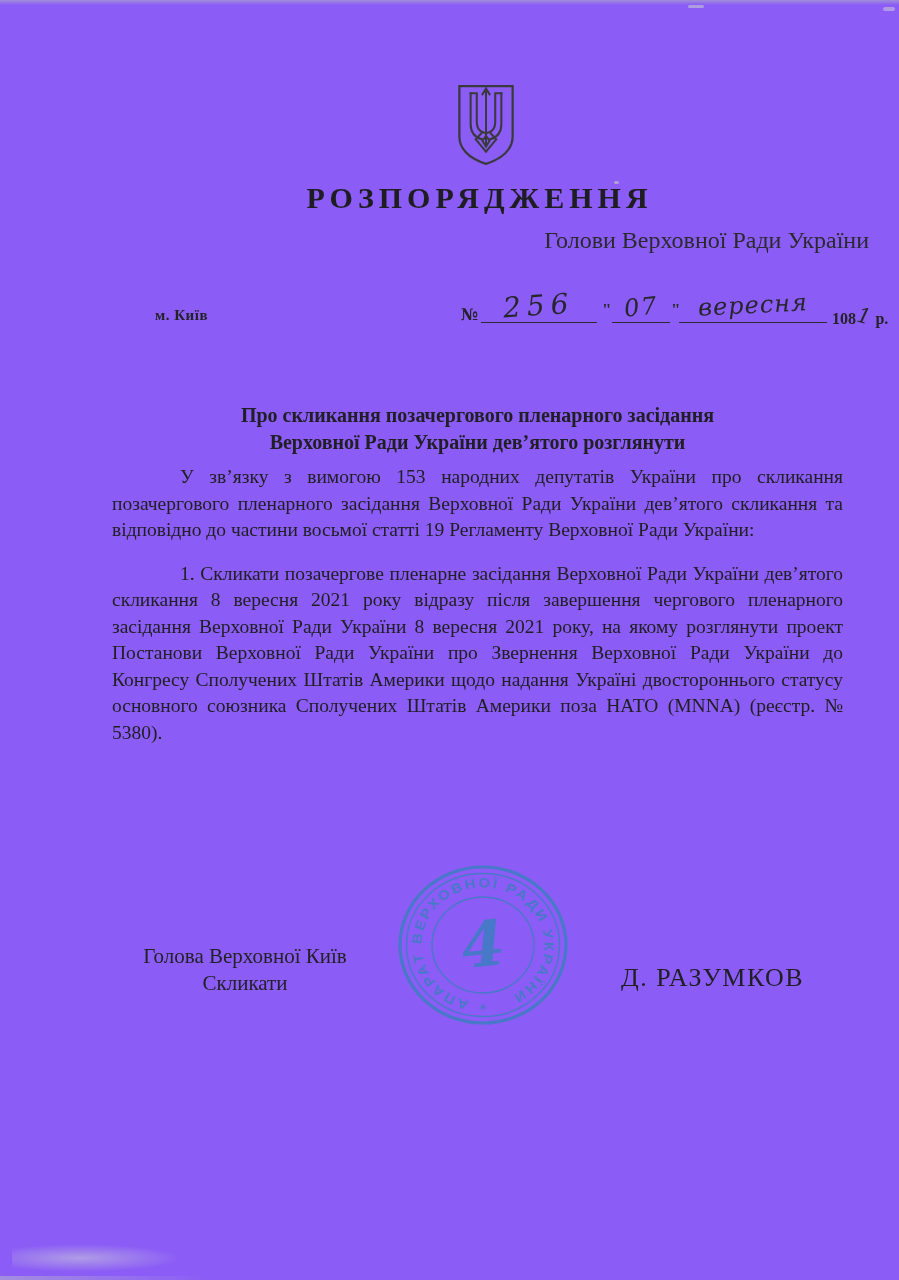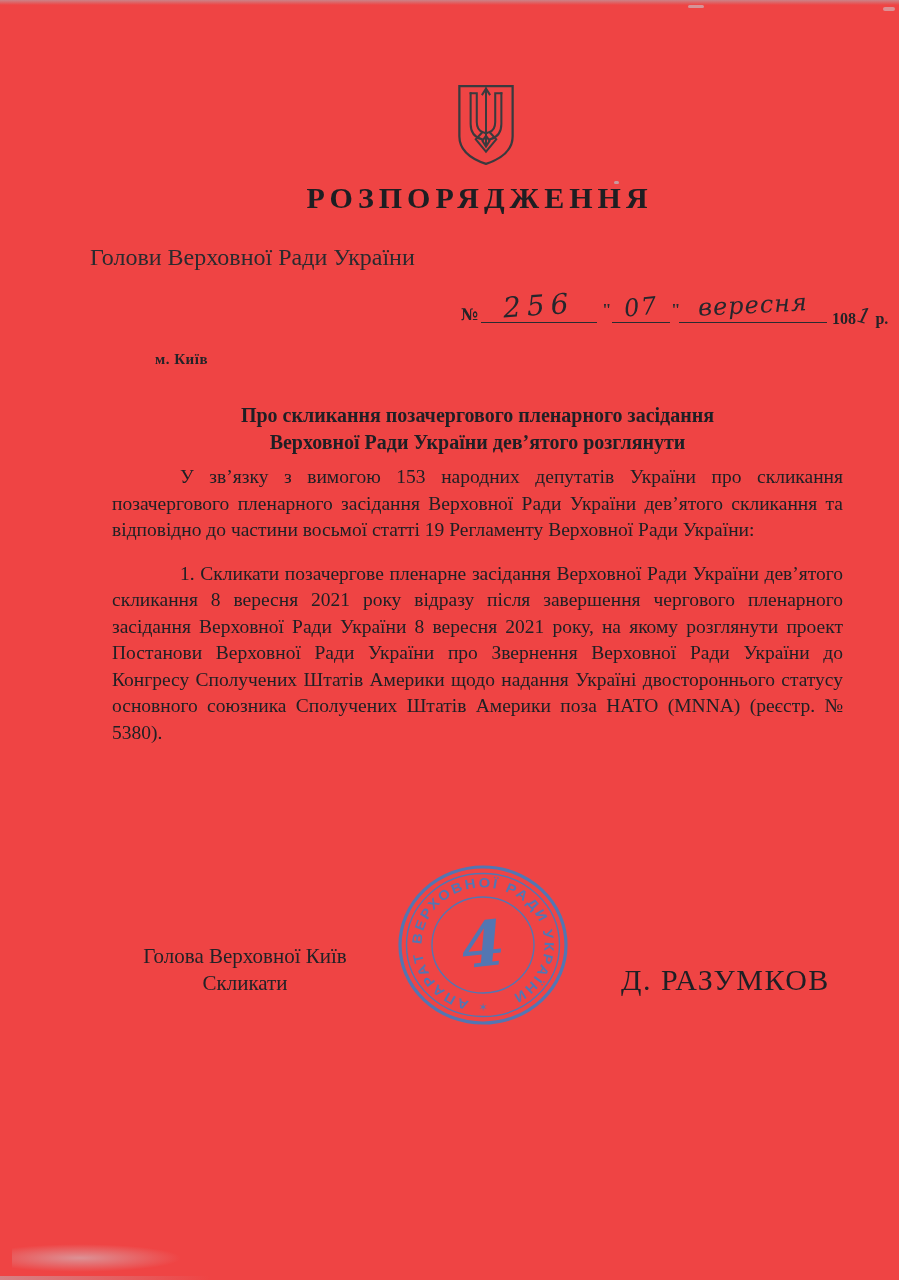--- a/index.html
+++ b/index.html
@@ -4,21 +4,21 @@
 <style>
   html, body {
     margin: 0; padding: 0;
     width: 899px; height: 1280px;
     background: #f3f4f6;
     font-family: "Liberation Serif", serif;
   }
   .page {
     position: relative;
     width: 899px; height: 1280px;
-    background: #ef4444;
+    background: #8b5cf6;
     overflow: hidden;
     color: #232327;
   }
   
   .edge-top {
     position: absolute; top: 0; left: 0; right: 0; height: 5px;
     background: linear-gradient(to bottom, rgba(176,182,191,.55), rgba(246,247,249,0));
   }
   .speck-a { position: absolute; left: 688px; top: 5px; width: 16px; height: 3px;
     background: #c4c9d0; opacity: .6; border-radius: 2px; }
@@ -36,27 +36,27 @@
   }
 
   
   .emblem { position: absolute; left: 455px; top: 83px; width: 62px; height: 84px; }
   .doc-title {
     position: absolute; left: 90px; top: 181px; width: 779px;
     text-align: center; font-size: 30px; font-weight: bold;
     letter-spacing: 5px; color: #1e1e22;
   }
   .doc-subtitle {
-    position: absolute; left: 90px; top: 244px; width: 779px;
-    text-align: left; font-size: 24px; color: #2a2a2e;
+    position: absolute; left: 90px; top: 227px; width: 779px;
+    text-align: right; font-size: 24px; color: #2a2a2e;
   }
 
   
   .dl-place { position: absolute; left: 155px; top: 307px;
-    font-size: 15px; font-weight: bold; letter-spacing: .5px; margin-top: 44px; }
+    font-size: 15px; font-weight: bold; letter-spacing: .5px; }
   .dl-no { position: absolute; left: 461px; top: 305px;
     font-family: "DejaVu Serif", serif; font-size: 16px; font-weight: bold; }
   .dl-line {
     position: absolute; height: 30px; top: 292px;
     border-bottom: 1.6px solid #2b2b30;
     text-align: center;
   }
   .dl-line-num   { left: 481px; width: 116px; }
   .dl-line-day   { left: 612px; width: 58px;  }
   .dl-line-month { left: 679px; width: 148px; top: 289px; height: 33px; }
@@ -89,21 +89,21 @@
   }
   .body-text p { margin: 0 0 17px 0; text-indent: 68px; }
 
   
   .sig-title {
     position: absolute; left: 132px; top: 943px; width: 226px;
     text-align: center; font-size: 21px; line-height: 27px; color: #222226;
   }
   .sig-name {
     position: absolute; left: 621px; top: 963px;
-    font-size: 30px; letter-spacing: 1.5px; color: #1f1f24;
+    font-size: 26px; letter-spacing: 1.5px; color: #1f1f24;
   }
 
   
   .stamp { position: absolute; left: 397px; top: 865px; width: 172px; height: 162px;
     opacity: .88; }
   .stamp text { fill: #3e7dc2; }
   .stamp .ring { stroke: #3e7dc2; fill: none; }
   .stamp-ring-text {
     font-family: "Liberation Sans", sans-serif;
     font-size: 13.5px; font-weight: bold; letter-spacing: 2px;

